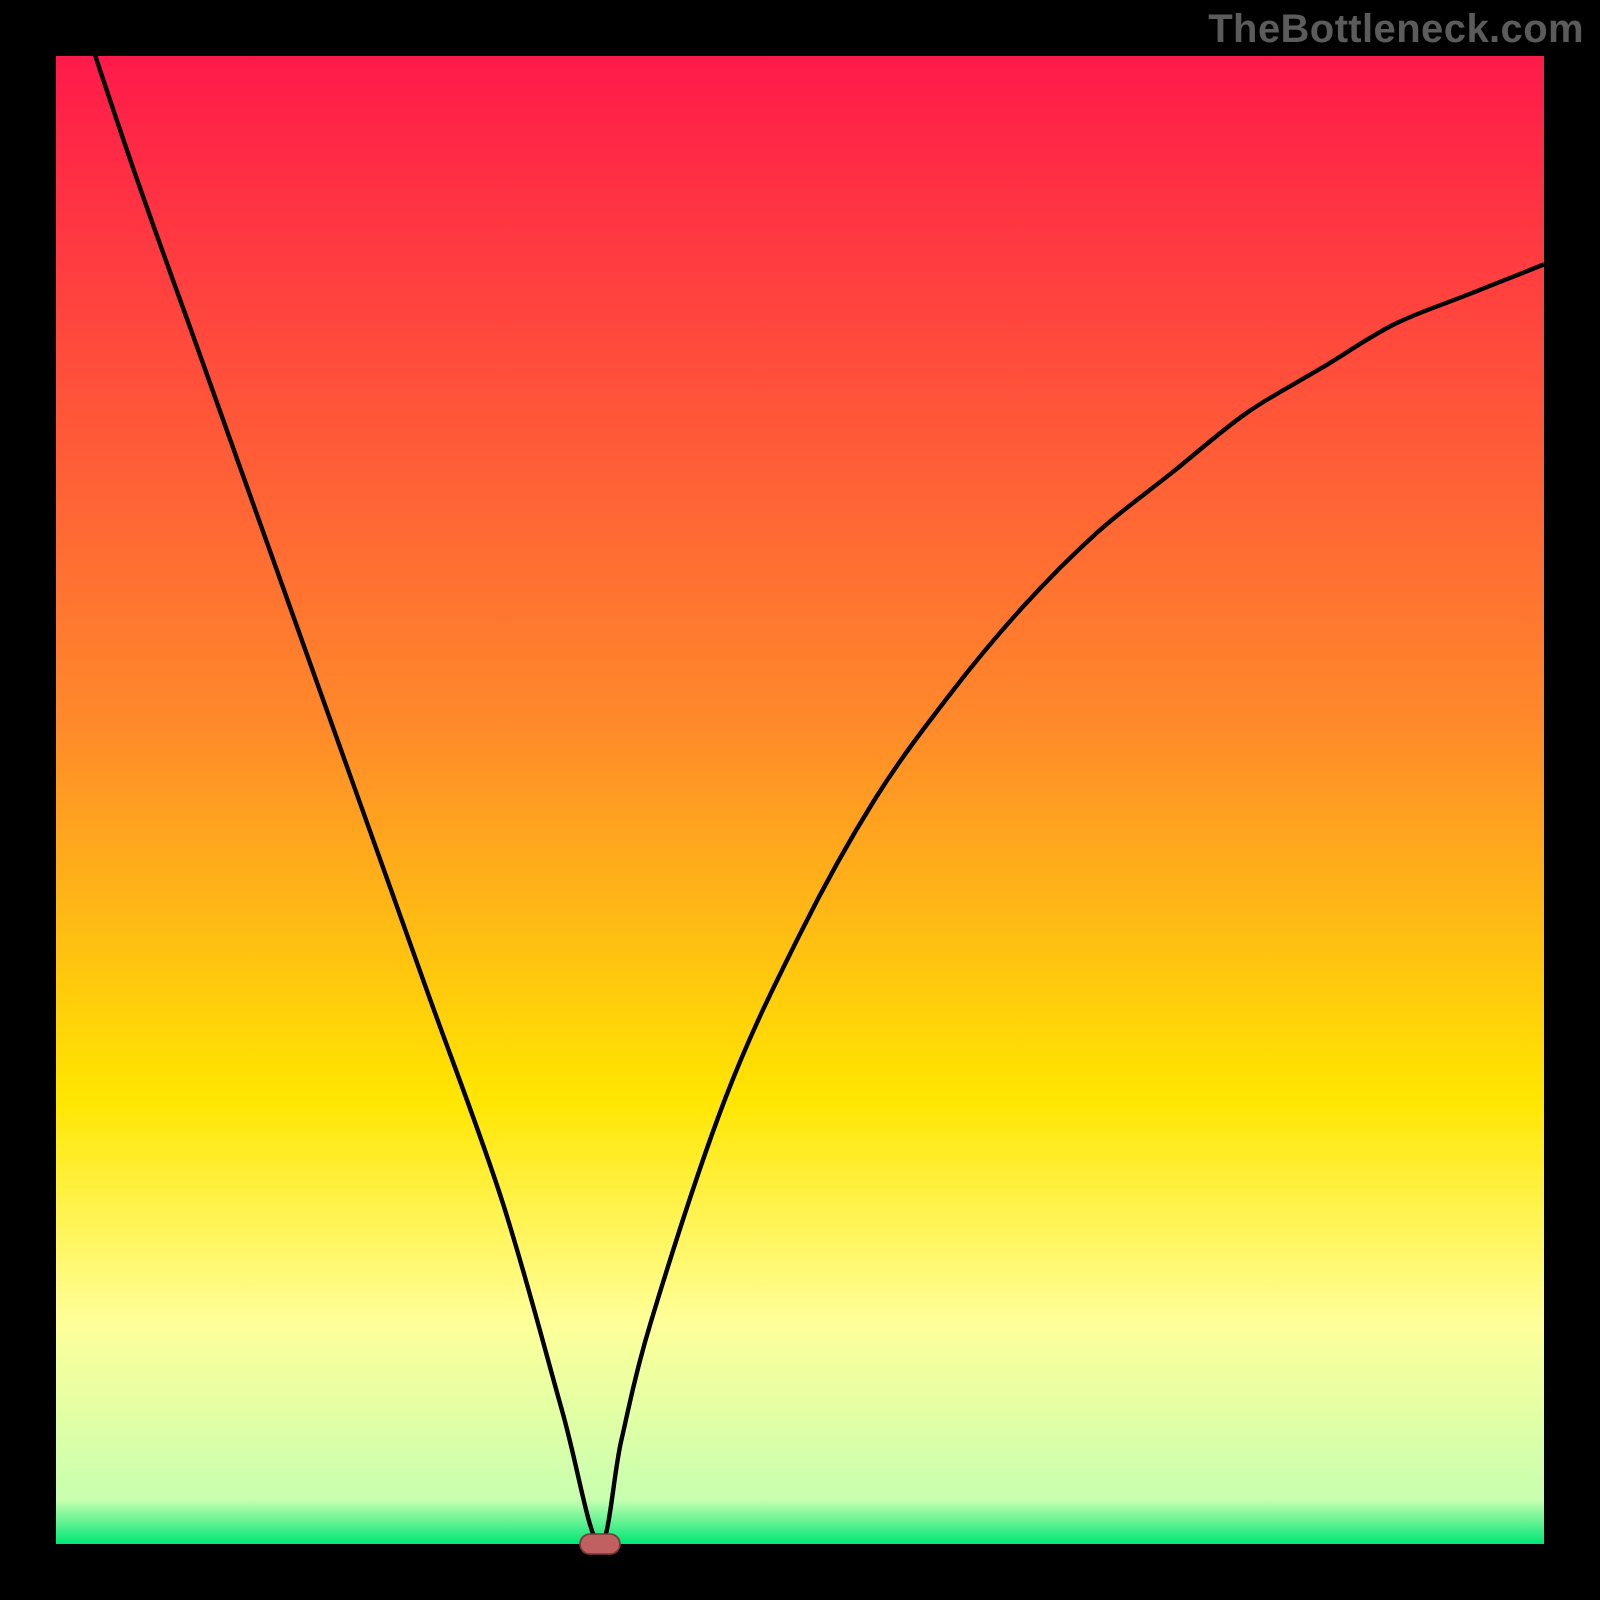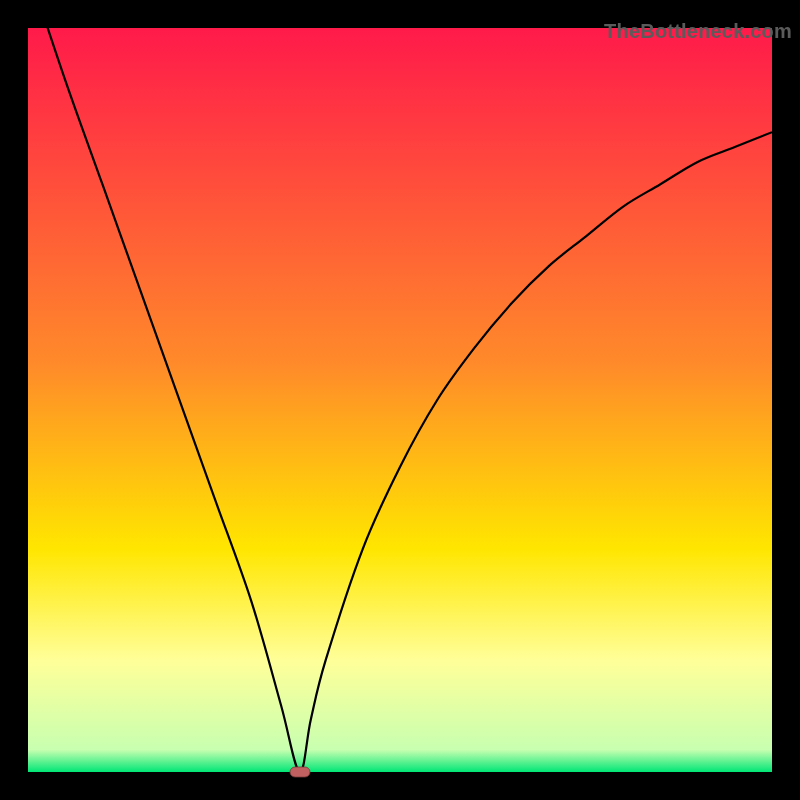--- a/index.html
+++ b/index.html
@@ -12,21 +12,21 @@
   }
   .plot {
     position: absolute;
     left: 28px;
     top: 28px;
     width: 744px;
     height: 744px;
   }
   .watermark {
     position: absolute;
-    top: 20px;
+    top: 4px;
     right: 8px;
     font-family: Arial, Helvetica, sans-serif;
     font-size: 20px;
     font-weight: 600;
     color: #5b5b5b;
     letter-spacing: 0.2px;
   }
   .marker {
     position: absolute;
     transform: translate(-50%, -50%);

